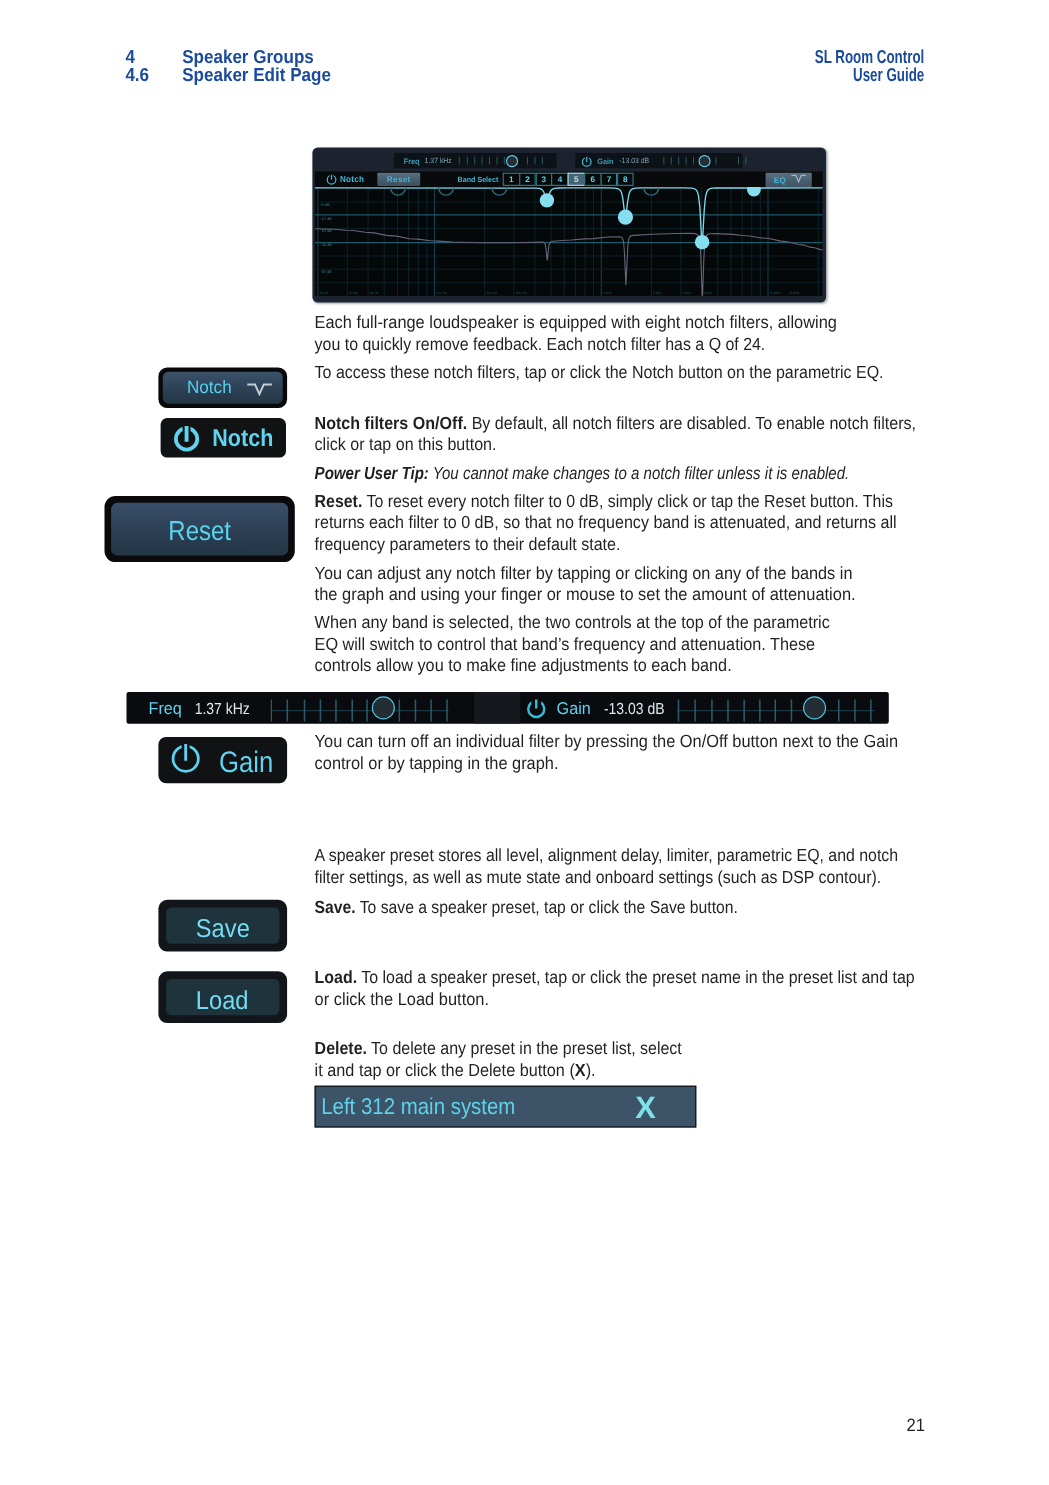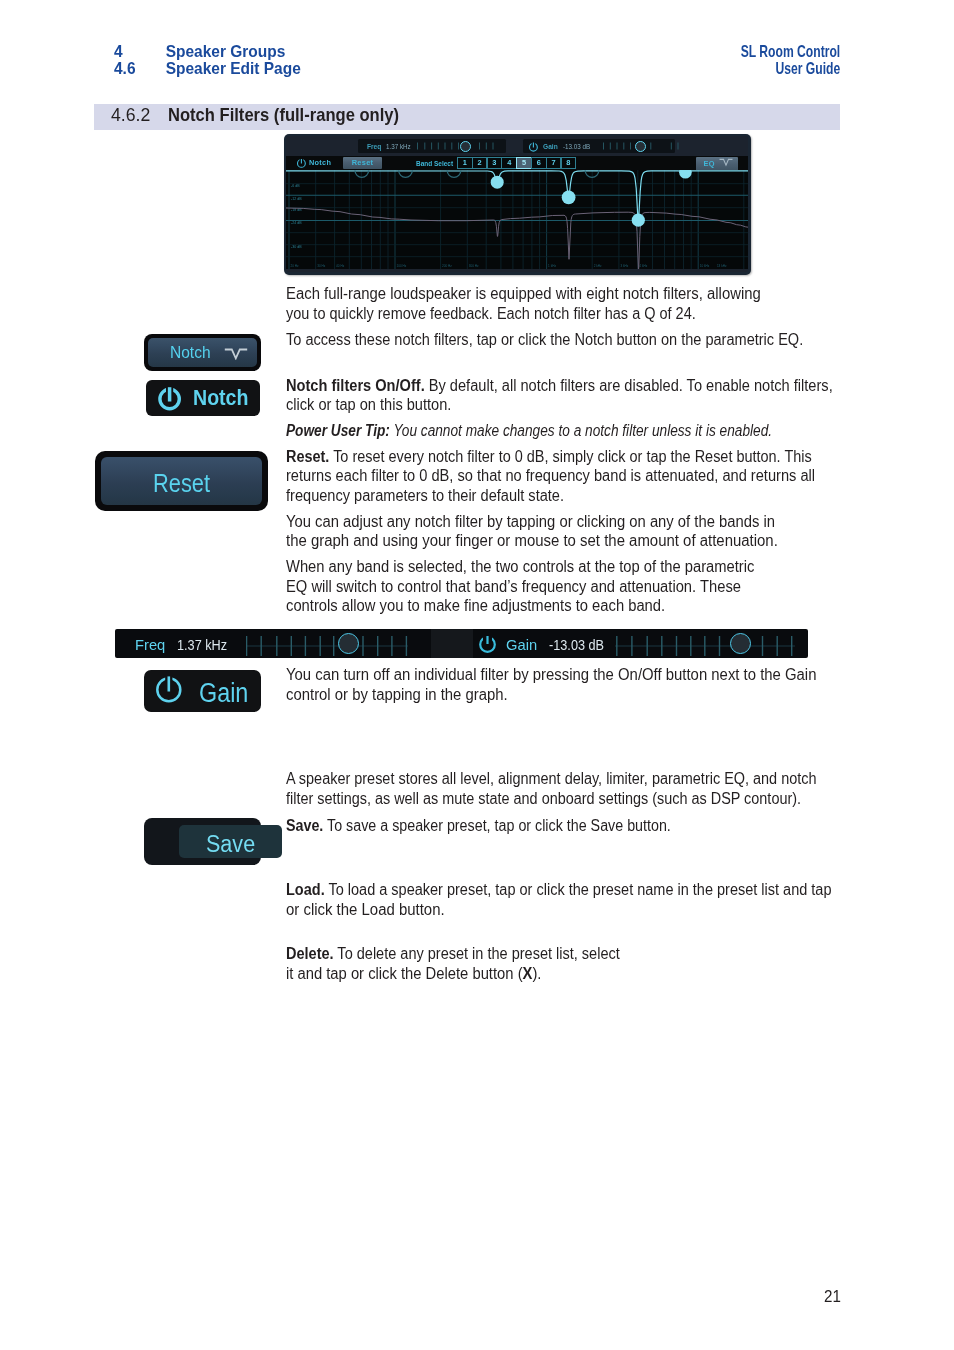--- a/index.html
+++ b/index.html
@@ -56,21 +56,21 @@
   .btn-reset{position:absolute;left:95px;top:451px;width:173px;height:60px;border-radius:10px;
       background:#0a0a0c;padding:6px;box-sizing:border-box;}
   .btn-reset .inner{width:100%;height:100%;border-radius:6px;position:relative;
       background:linear-gradient(180deg,#39506a 0%,#334860 25%,#2c3e53 55%,#273a4c 80%,#243645 100%);}
   .btn-reset .lbl{position:absolute;left:52px;top:14px;font-size:25px;line-height:25px;color:#5ad3ee;
       transform:scaleX(0.873);transform-origin:left top;white-space:nowrap;}
 
   
   .btn-sl{position:absolute;width:117px;height:46.5px;border-radius:8px;background:#12161b;
       padding:7px;box-sizing:border-box;}
-  .btn-sl .inner{width:100%;height:100%;border-radius:5px;background:#1e333b;position:relative;margin-left:28px;}
+  .btn-sl .inner{width:100%;height:100%;border-radius:5px;background:#1e333b;position:relative;}
   .btn-sl .lbl{position:absolute;left:27px;top:8px;font-size:23.5px;line-height:23.5px;color:#74dcf2;
       white-space:nowrap;transform:scaleX(0.917);transform-origin:left top;}
   .btn-save{left:144px;top:818px;}
   .btn-load{left:144px;top:883px;}
 
   
   .presetrow{position:absolute;left:286px;top:987px;width:347px;height:38px;
       background:#3c5368;border:1.2px solid #0b0e11;box-sizing:border-box;}
   .presetrow .nm{position:absolute;left:5px;top:8.5px;font-size:20.8px;line-height:20.8px;color:#5fd2e8;
       white-space:nowrap;transform:scaleX(0.893);transform-origin:left top;}
@@ -132,24 +132,20 @@
 </head>
 <body>
 
 <div class="page">
 
   <div class="rh" style="left:113.5px;top:42.5px"><span class="num">4</span><span>Speaker Groups</span></div>
   <div class="rh" style="left:113.5px;top:59.5px"><span class="num">4.6</span><span>Speaker Edit Page</span></div>
   <div class="rh r" style="right:114px;top:42.5px;text-align:right">SL Room Control</div>
   <div class="rh r" style="right:114px;top:59.5px;text-align:right">User Guide</div>
 
-  <div class="secbar" style="top:104px">
-    <span class="sn">4.6.2</span>
-    <span class="st">Notch Filters (full-range only)</span>
-  </div>
 
   <div class="eq">
    <div class="eqbody">
 
     <div class="eqtop">
       <div class="eqknobbox" style="left:72px;width:148px">
         <span class="eqlab" style="left:8.5px">Freq</span>
         <span class="eqval" style="left:28px">1.37 kHz</span>
         <svg class="eqticks" style="left:57px" width="85" height="14" viewBox="0 0 85 14">
           <g stroke="#255561" stroke-width="1">
@@ -362,16 +358,25 @@
   <div class="ln" style="top:881px;transform:scaleX(0.9064)"><b>Load.</b><span> To load a speaker preset, tap or click the preset name in the preset list and tap</span></div>
   <div class="ln" style="top:900.5px;transform:scaleX(0.9335)">or click the Load button.</div>
   <div class="ln" style="top:945px;transform:scaleX(0.9072)"><b>Delete.</b><span> To delete any preset in the preset list, select</span></div>
   <div class="ln" style="top:964.5px;transform:scaleX(0.9235)"><span>it and tap or click the Delete button (</span><b>X</b><span>).</span></div>
 
   <div class="btn-sl btn-save">
     <div class="inner">
       <span class="lbl">Save</span>
     </div>
   </div>
-
+  <div class="btn-sl btn-load">
+    <div class="inner">
+      <span class="lbl">Load</span>
+    </div>
+  </div>
+
+  <div class="presetrow">
+    <span class="nm">Left 312 main system</span>
+    <span class="x">X</span>
+  </div>
 
   <div class="pagenum">21</div>
 </div>
 
 </body></html>

